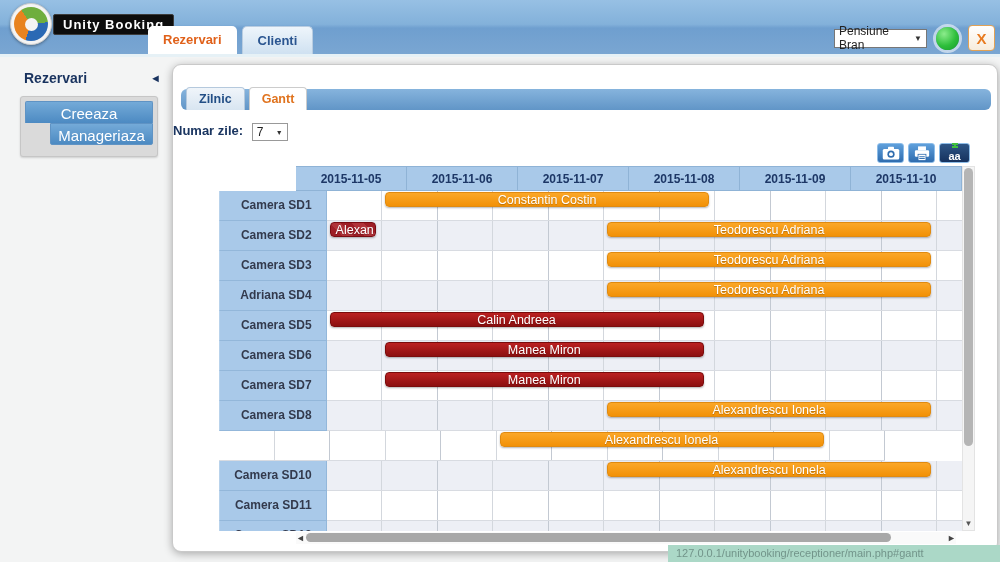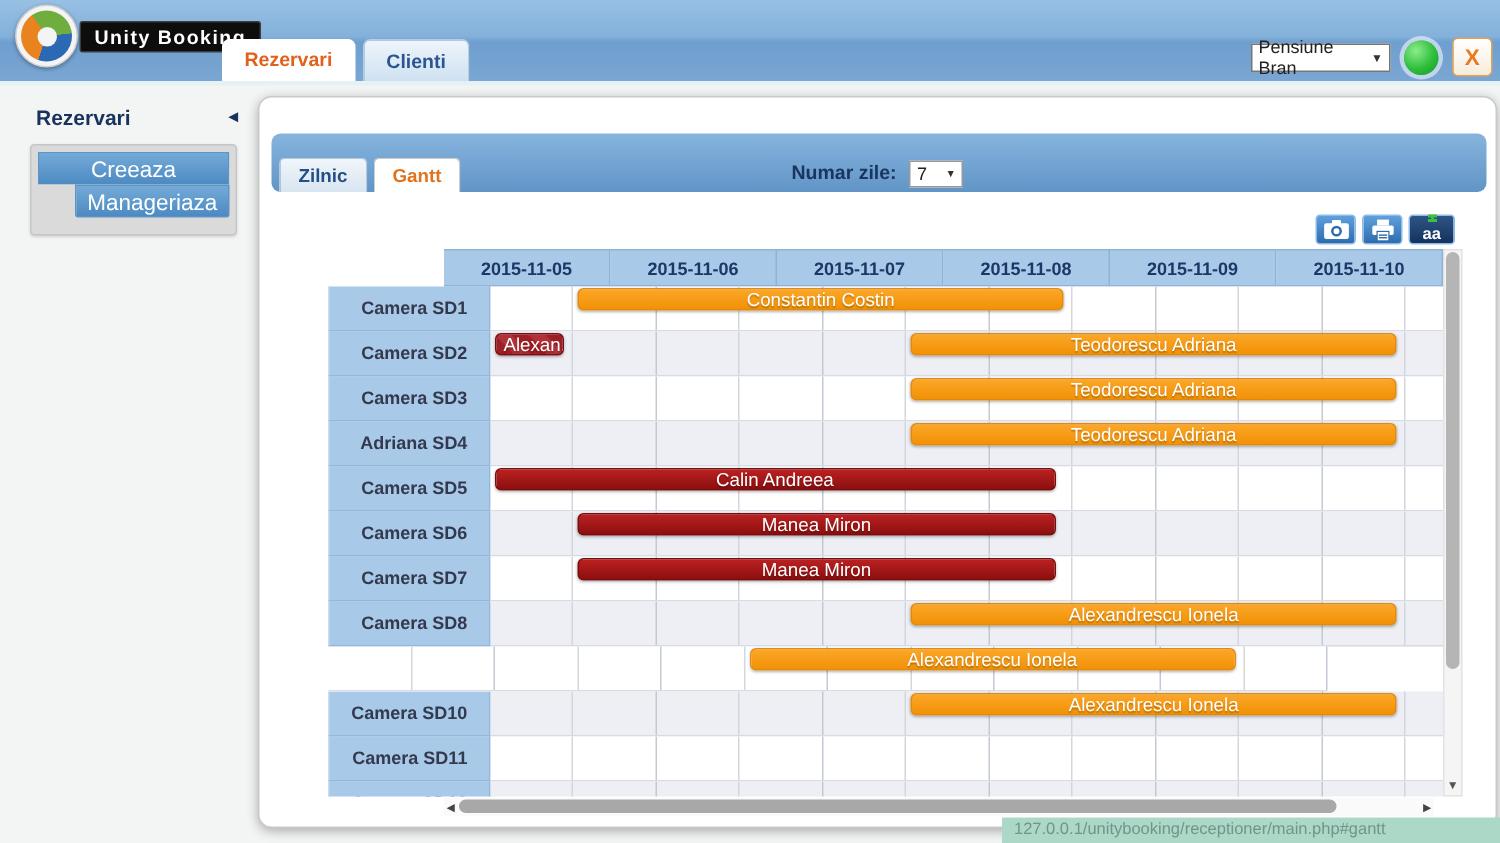--- a/index.html
+++ b/index.html
@@ -44,28 +44,28 @@
   .sidebar-box { position:absolute; left:20px; top:96px; width:138px; height:61px; background:#dadada;
     border:1px solid #c6c6c6; border-radius:3px; padding:4px 4px; box-shadow:0 1px 2px rgba(0,0,0,.15); }
   .sb-btn { height:22px; background:linear-gradient(180deg,#74aad8,#4c8ac2); border:1px solid #5f93c4;
     color:#fff; font-size:15px; text-align:center; line-height:23px; cursor:pointer; }
   .sb-btn:first-child { border-bottom:none; border-radius:2px 2px 0 0; }
   .sb-btn:last-child { border-radius:0 0 2px 2px;margin-left:25px; }
 
   
   .panel { position:absolute; left:172px; top:64px; width:826px; height:488px; background:#fff;
     border:1px solid #c9c9c9; border-radius:9px; box-shadow:0 2px 8px rgba(0,0,0,.3); }
-  .view-tabbar { position:absolute; left:8px; top:24px; width:810px; height:39px; border-radius:6px;
+  .view-tabbar { position:absolute; left:8px; top:24px; width:810px; height:21px; border-radius:6px;
     background:linear-gradient(180deg,#86b4dd,#6195c7); }
   .view-tabs { position:absolute; left:5px; bottom:0; display:flex; gap:4px; align-items:flex-end; }
   .vtab { height:23px; padding:0 12px; border-radius:4px 4px 0 0; font-size:12.5px; font-weight:bold;
     line-height:23px; cursor:pointer; }
   .vtab.inactive { background:linear-gradient(180deg,#f0f5fa,#d8e5f1); color:#234f86; border:1px solid #b5c9dd; border-bottom:none; }
   .vtab.active { background:#fff; color:#e0731e; border:1px solid #cccccc; border-bottom:none; }
-  .days-row { position:absolute; left:0; top:42px; width:100%; text-align:center; font-size:13px;
+  .days-row { position:absolute; left:0; top:58px; width:100%; text-align:left; font-size:13px;
     font-weight:bold; color:#1a3560; }
   .days-select { display:inline-flex; width:36px; height:18px; background:#fff; border:1px solid #999;
     margin-left:5px; vertical-align:middle; align-items:center; justify-content:space-between;
     padding:0 4px; font-size:12px; font-weight:normal; color:#222; cursor:pointer; }
   .days-select .arr { font-size:7px; color:#333; }
   .toolbar-icons { position:absolute; right:27px; top:78px; display:flex; gap:4px; }
   .icon-btn { width:27px; height:20px; border-radius:3px; background:linear-gradient(180deg,#5fa0dc,#2f6cae);
     border:1px solid #8cbce8; display:flex; align-items:center; justify-content:center; cursor:pointer; }
   .font-btn { width:31px; height:20px; border-radius:3px; background:linear-gradient(180deg,#2e5585,#16325e);
     border:1px solid #8cbce8; display:flex; align-items:center; justify-content:center; gap:3px;

